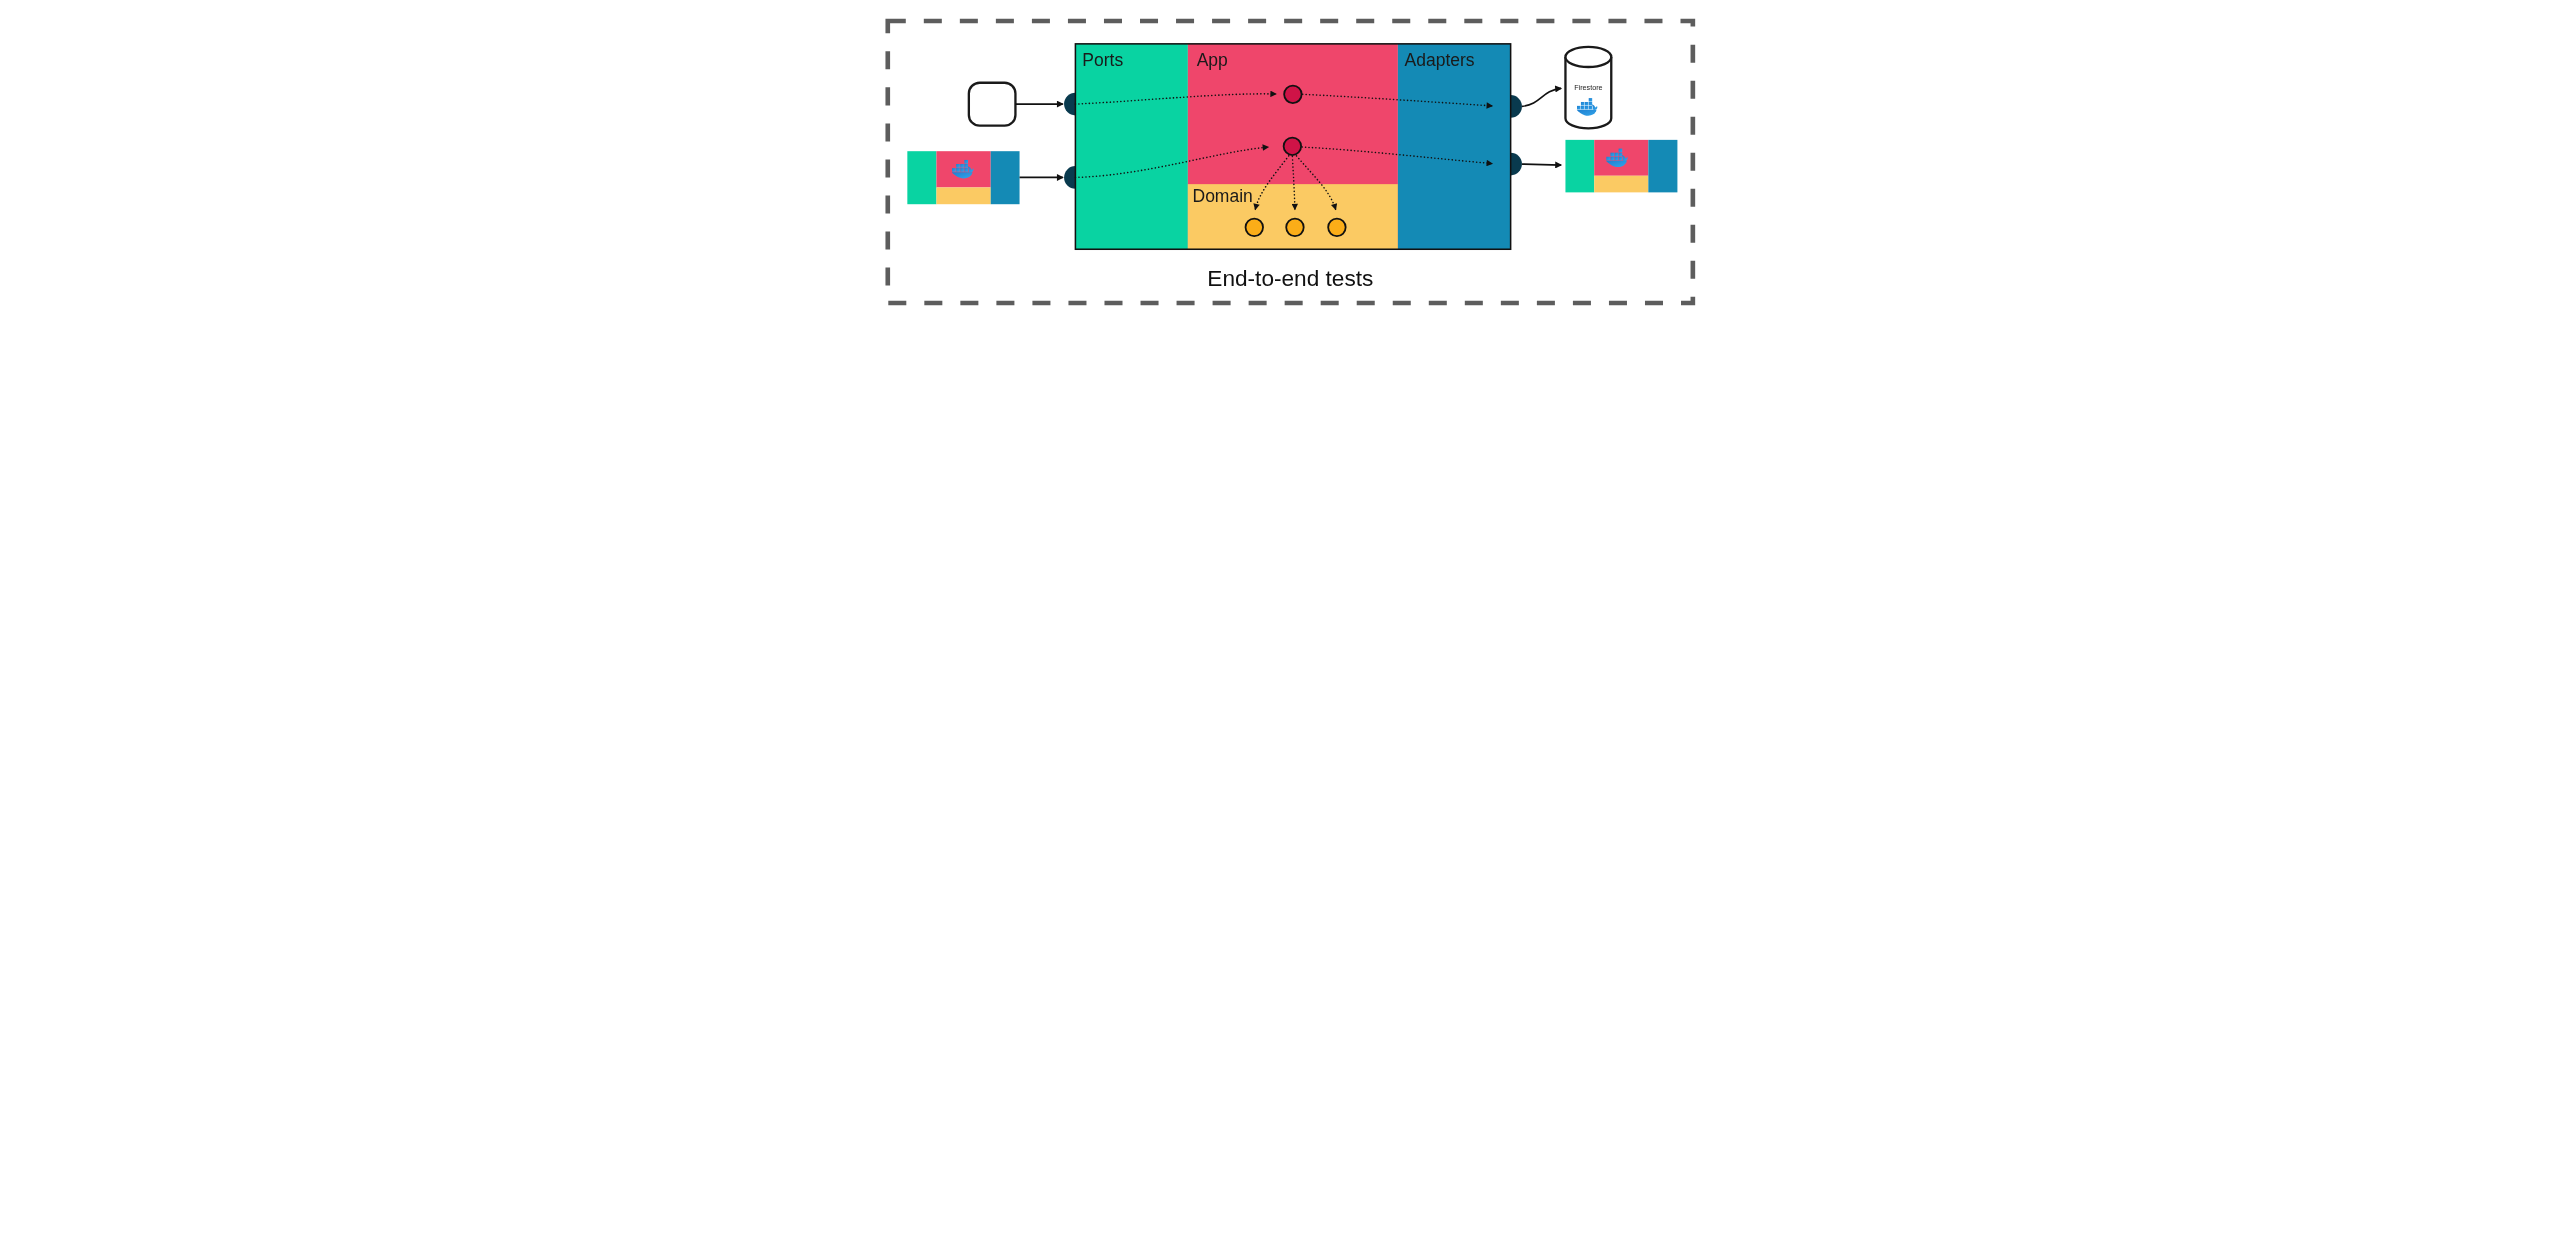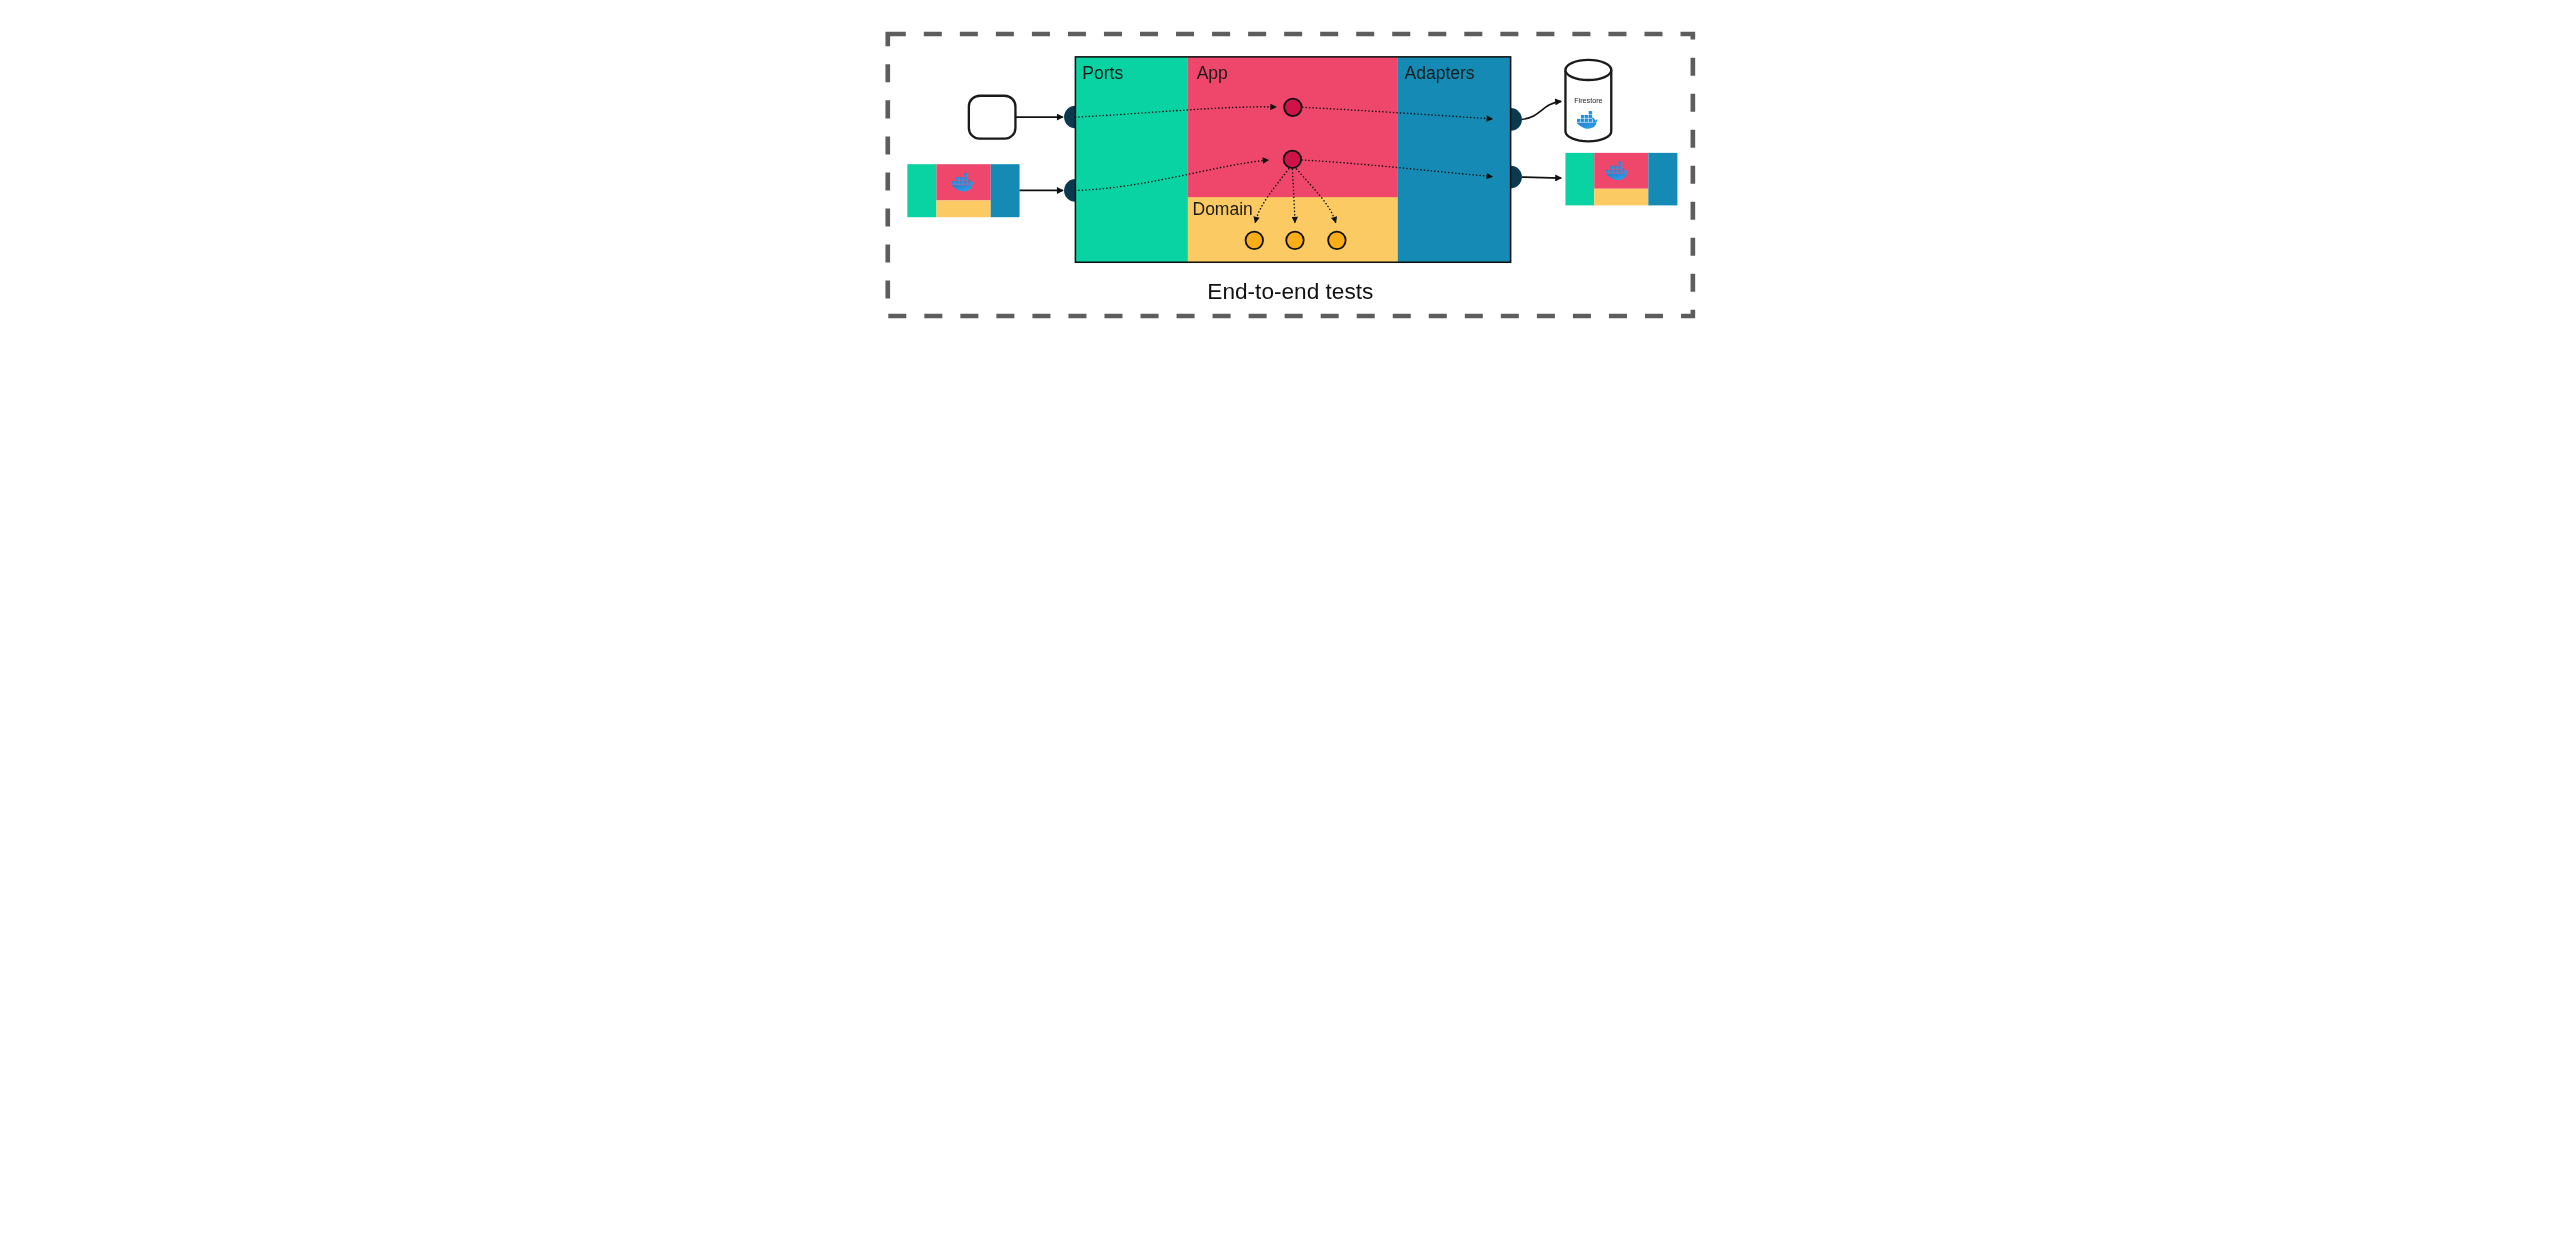--- a/index.html
+++ b/index.html
@@ -1,17 +1,17 @@
 <!DOCTYPE html>
 <html style="font-size:8.2px"><head>
 <meta charset="utf-8">
 <style>
   html,body{margin:0;padding:0;background:#ffffff;}
   body{font-family:"Liberation Sans", sans-serif;}
-  .stage{position:relative;width:844px;height:314px;margin:18px auto;background:#ffffff;overflow:hidden;}
+  .stage{position:relative;width:844px;height:314px;margin:5px auto;background:#ffffff;overflow:hidden;}
   svg{display:block;}
   text{font-family:"Liberation Sans", sans-serif;fill:#1a1a1a;}
   .zone-label{font-size:34px;}
   .title-label{font-size:44px;fill:#111;}
   .db-label{font-size:14px;fill:#222;}
 </style>
 </head>
 <body>
 
 <div class="stage">

